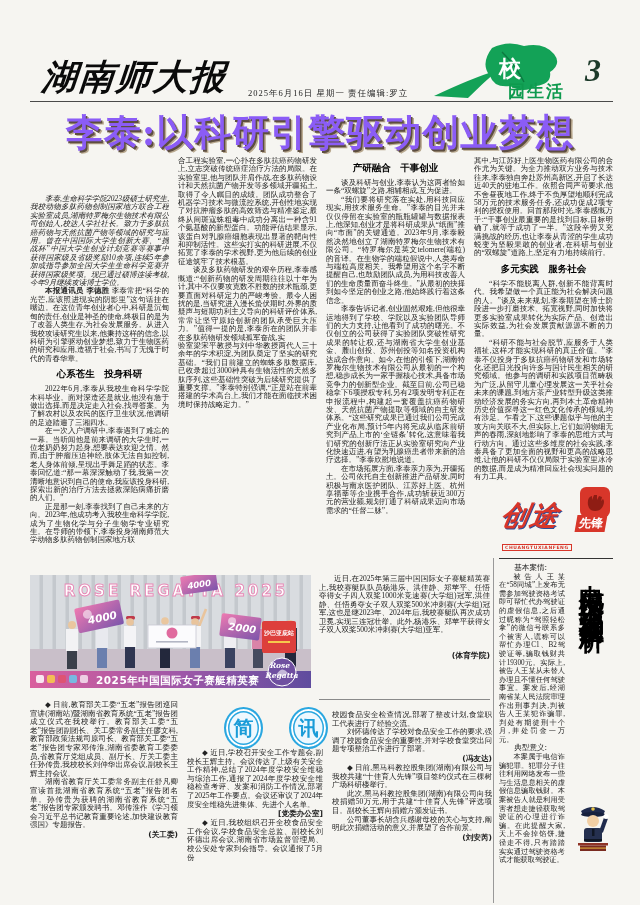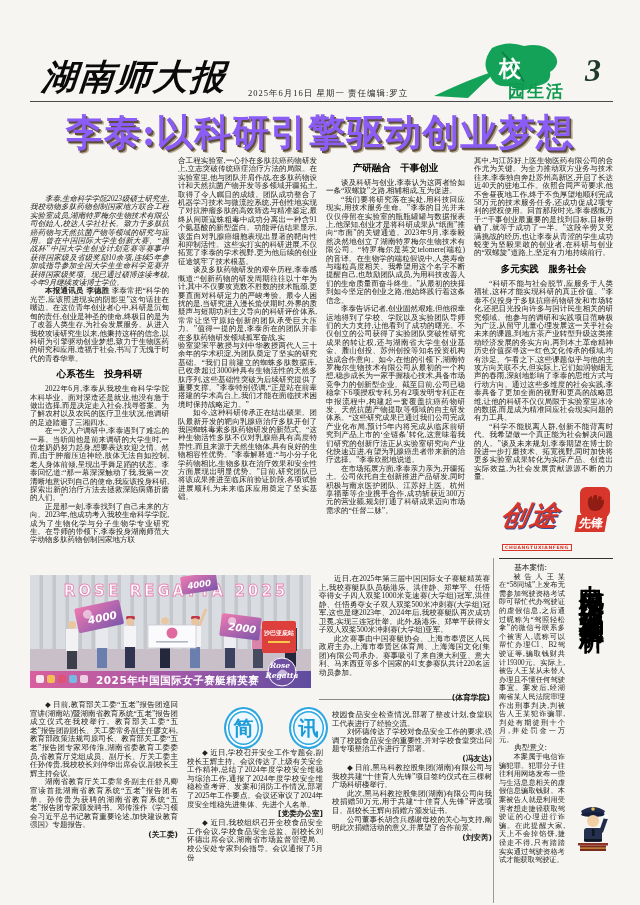--- a/index.html
+++ b/index.html
@@ -108,34 +108,33 @@
       <p><span class="byline">本报通讯员 李德胜</span> <span>李泰常把“科学的光芒,应该照进现实的阴影里”这句话挂在嘴边。在这位青年创业者心中,科研是沉甸甸的责任,创业是神圣的使命,终极目的是为了改善人类生存,为社会发展服务。从进入我校攻读研究生以来,他秉持这样的信念,以科研为引擎驱动创业梦想,致力于生物医药的研究和应用,造福于社会,书写了无愧于时代的青春华章。</span></p>
       <div class="subhead">心系苍生　投身科研</div>
       <p>2022年6月,李泰从我校生命科学学院本科毕业。面对深造还是就业,他没有急于做出选择,而是决定走入社会,找寻答案。为了解农村以及农民的医疗卫生状况,他调研的足迹踏遍了三湘四水。</p>
       <p>在一次入户调研中,李泰遇到了难忘的一幕。当听闻他是前来调研的大学生时,一位老奶奶努力起身,想要表达欢迎之情。然而,由于肿瘤压迫神经,肢体无法自如控制,老人身体前倾,呈现出手舞足蹈的状态。李泰回忆道:“那一幕深深触动了我,我第一次清晰地意识到自己的使命,我应该投身科研,探索出新的治疗方法去拯救深陷病痛折磨的人们。”</p>
       <p>正是那一刻,李泰找到了自己未来的方向。2023年,他成功考入我校生命科学学院,成为了生物化学与分子生物学专业研究生。在导师的带领下,李泰投身湖南师范大学动物多肽药物创制国家地方联</p>
     </div>
     <div class="col">
       <p class="noindent">合工程实验室,一心扑在多肽抗癌药物研发上,立志突破传统癌症治疗方法的局限。在实验室里,他与团队并肩作战,在多肽药物设计和天然抗菌产物开发等多领域开疆拓土,取得了令人瞩目的成绩。团队成功整合了机器学习技术与微流控系统,开创性地实现了对抗肿瘤多肽的高效筛选与精准鉴定,最终从间斑寇蛛粗毒中成功分离出一种含91个氨基酸的新型蛋白。功能评估结果显示,该蛋白对乳腺癌细胞表现出显著的靶向性和抑制活性。这些实打实的科研进展,不仅拓宽了李泰的学术视野,更为他后续的创业征途筑牢了技术根基。</p>
       <p>谈及多肽药物研发的艰辛历程,李泰感慨道:“创新药物的研发周期往往以十年为计,其中不仅要攻克数不胜数的技术瓶颈,更要直面对科研定力的严峻考验。最令人困扰的是,当研究进入漫长蛰伏期时,外界的质疑声与短期功利主义导向的科研评价体系,常常让坚守原始创新的团队承受巨大压力。”值得一提的是,李泰所在的团队并非在多肽药物研发领域孤军奋战,实</p>
       <p class="noindent">验室梁宋平教授与刘中华教授两代人三十余年的学术积淀,为团队奠定了坚实的研究基础。“我们目前建立的蜘蛛多肽数据库,已收录超过3000种具有生物活性的天然多肽序列,这些基础性突破为后续研究提供了重要支撑。”李泰特别强调,“正是站在前辈搭建的学术高台上,我们才能在面临技术困境时保持战略定力。”</p>
-      <p>如今,这种科研传承正在结出硕果。团队最新开发的靶向乳腺癌治疗多肽开创了我国蜘蛛毒素多肽药物研发的新范式。“这种生物活性多肽不仅对乳腺癌具有高度特异性,而且来源于天然生物体,具有良好的生物相容性优势。”李泰解释道:“与小分子化学药物相比,生物多肽在治疗效果和安全性方面展现出明显优势。”目前,研究团队已将该成果推进至临床前验证阶段,各项试验进展顺利,为未来临床应用奠定了坚实基础。</p>
     </div>
     <div class="col">
       <div class="subhead">产研融合　干事创业</div>
       <p>谈及科研与创业,李泰认为这两者恰如一条“双螺旋”之路,相辅相成,互为促进。</p>
       <p>“我们要将研究落在实处,用科技回应现实,用技术服务生命。”李泰的目光并未仅仅停留在实验室的瓶瓶罐罐与数据报表上,他深知,创业才是将科研成果从“纸面”推向“市面”的关键通道。2023年9月,李泰毅然决然地创立了湖南特罗梅尔生物技术有限公司。“特罗梅尔是英文telomere(端粒)的音译。在生物学的端粒假说中,人类寿命与端粒高度相关。我希望用这个名字不断提醒自己,也鼓励团队成员,为用科技改善人们的生命质量而奋斗终生。”从最初的抉择到如今坚定的创业之路,他始终践行着这条信念。</p>
       <p>李泰告诉记者,创业固然艰难,但他很幸运地得到了学校、学院以及实验团队导师们的大力支持,让他看到了成功的曙光。不仅创立的公司获得了实验团队突破性研究成果的转让权,还与湖南省大学生创业基金、麓山创投、苏州创投等知名投资机构达成合作意向。如今,在他的引领下,湖南特罗梅尔生物技术有限公司从最初的一个构想,稳步成长为一家手握核心技术,具备市场竞争力的创新型企业。截至目前,公司已稳稳拿下6项授权专利,另有2项发明专利正在申报流程中,构建起一套覆盖抗癌药物研发、天然抗菌产物提取等领域的自主研发体系。“这些研究成果已通过我们公司完成产业化布局,预计5年内将完成从临床前研究到产品上市的‘全链条’转化,这意味着我们研究的创新疗法正从实验室研究向产业化快速迈进,有望为乳腺癌患者带来新的治疗选择。”李泰欣慰地说道。</p>
       <p>在市场拓展方面,李泰亲力亲为,开疆拓土。公司依托自主创新推进产品研发,同时积极与南京医护团队、江苏好上医、杭州享福莘等企业携手合作,成功斩获近300万元的营业额,规划打通了科研成果迈向市场需求的“任督二脉”。</p>
     </div>
     <div class="col">
       <p class="noindent">其中,与江苏好上医生物医药有限公司的合作尤为关键。为全力推动双方业务与技术往来,李泰独自奔赴苏州高新区,开启了长达近40天的驻地工作。依照合同严苛要求,他不舍昼夜地工作,终于不负厚望地顺利完成58万元的技术服务任务,还成功促成2项专利的授权使用。回首那段时光,李泰感慨万千:“干事创业最重要的是找到目标,目标明确了,就等于成功了一半。”这段辛劳又充满挑战的经历,也让李泰从青涩的学生成功蜕变为坚毅果敢的创业者,在科研与创业的“双螺旋”道路上,坚定有力地持续前行。</p>
       <div class="subhead">多元实践　服务社会</div>
+      <p>“科学不能脱离人群,创新不能背离时代。我希望做一个真正能为社会解决问题的人。”谈及未来规划,李泰期望在博士阶段进一步打磨技术、拓宽视野,同时加快将更多实验室成果转化为实际产品、创造出实际效益,为社会发展贡献源源不断的力量。</p>
       <p>“科研不能与社会脱节,应服务于人类福祉,这样才能实现科研的真正价值。”李泰不仅投身于多肽抗癌药物研发和市场转化,还把目光投向许多与国计民生相关的研究领域。他参与的调研和实践项目范畴极为广泛,从留守儿童心理发展这一关乎社会未来的课题,到地方茶产业转型升级这类推动经济发展的务实方向,再到本土革命精神历史价值探寻这一红色文化传承的领域,均有涉足。乍看之下,这些课题似乎与他的主攻方向关联不大,但实际上,它们如润物细无声的春雨,深刻地影响了李泰的思维方式与行动方向。通过这些多维度的社会实践,李泰具备了更加全面的视野和更高的战略思维,让他的科研不仅仅局限于实验室里冰冷的数据,而是成为精准回应社会现实问题的有力工具。</p>
-      <p>“科学不能脱离人群,创新不能背离时代。我希望做一个真正能为社会解决问题的人。”谈及未来规划,李泰期望在博士阶段进一步打磨技术、拓宽视野,同时加快将更多实验室成果转化为实际产品、创造出实际效益,为社会发展贡献源源不断的力量。</p>
     </div>
   </div>
 
   <div class="ct-logo">
     <div class="ct-fist">
       <svg width="30" height="30" viewBox="0 0 30 30">
         <path d="M8,18 Q7,10 12,9 L12,13 L14,8 L17,8 L17,13 L19,9 L22,10 L21,14 L23,12 Q25,14 23,19 Q21,24 15,24 Q9,24 8,18 Z" fill="#8f1d14"></path>
       </svg>
     </div>
     <div class="ct-main">创途</div>
@@ -248,21 +247,20 @@
         <circle cx="252" cy="97" r="14" fill="#6f4fa0" stroke="#ffffff" stroke-width="1"></circle>
         <path d="M246,100 Q252,90 258,98 Q253,104 246,100 Z" fill="#ffffff" opacity="0.6"></path>
         <text x="250" y="93" class="badge-text" font-size="7.5">Rose</text>
         <text x="252" y="103" class="badge-text" font-size="7.5">Regatta</text>
       </g>
     </svg>
   </div>
 
   <div class="caption">
     <p>近日,在2025年第三届中国国际女子赛艇精英赛上,我校赛艇队队员杨港乐、洪佳静、郑苹平、任悟夺得女子四人双桨1000米竞速赛(大学组)冠军,洪佳静、任悟勇夺女子双人双桨500米冲刺赛(大学组)冠军,这也是继2023年、2024年后,我校赛艇队再次成功卫冕,实现三连冠壮举。此外,杨港乐、郑苹平获得女子双人双桨500米冲刺赛(大学组)亚军。</p>
-    <p>此次赛事由中国赛艇协会、上海市奉贤区人民政府主办,上海市奉贤区体育局、上海海国文化(集团)有限公司承办。赛事吸引了来自澳大利亚、意大利、马来西亚等多个国家的41支参赛队共计220名运动员参加。</p>
     <span class="cap-sig">(体育学院)</span>
   </div>
 
   <div class="v-divider"></div>
   <div class="fraud">
     <div class="fraud-body">
       <p class="fraud-label">基本案情:</p>
       <p>被告人王某在“58同城”上发布无需参加驾驶资格考试即可帮忙代办驾驶证的虚假信息,之后通过昵称为“驾照轻松拿”的微信号联系多个被害人,谎称可以帮忙办理C1、B2驾驶证等,骗取钱财共计19300元。实际上,被告人王某从未替人办理且不懂任何驾驶事宜。案发后,经湖南省某人民法院审理作出刑事判决,判被告人王某犯诈骗罪,判处有期徒刑十个月,并处罚金一万元。</p>
       <p class="fraud-label">典型意义:</p>
       <p>本案属于电信诈骗犯罪。犯罪分子往往利用网络发布一些与生活息息相关的虚假信息骗取钱财。本案被告人就是利用受害者想走捷径获取驾驶证的心理进行诈骗。在此提醒大家,天上不会掉馅饼,捷径走不得,只有踏踏实实通过驾驶资格考试才能获取驾驶证。</p>

